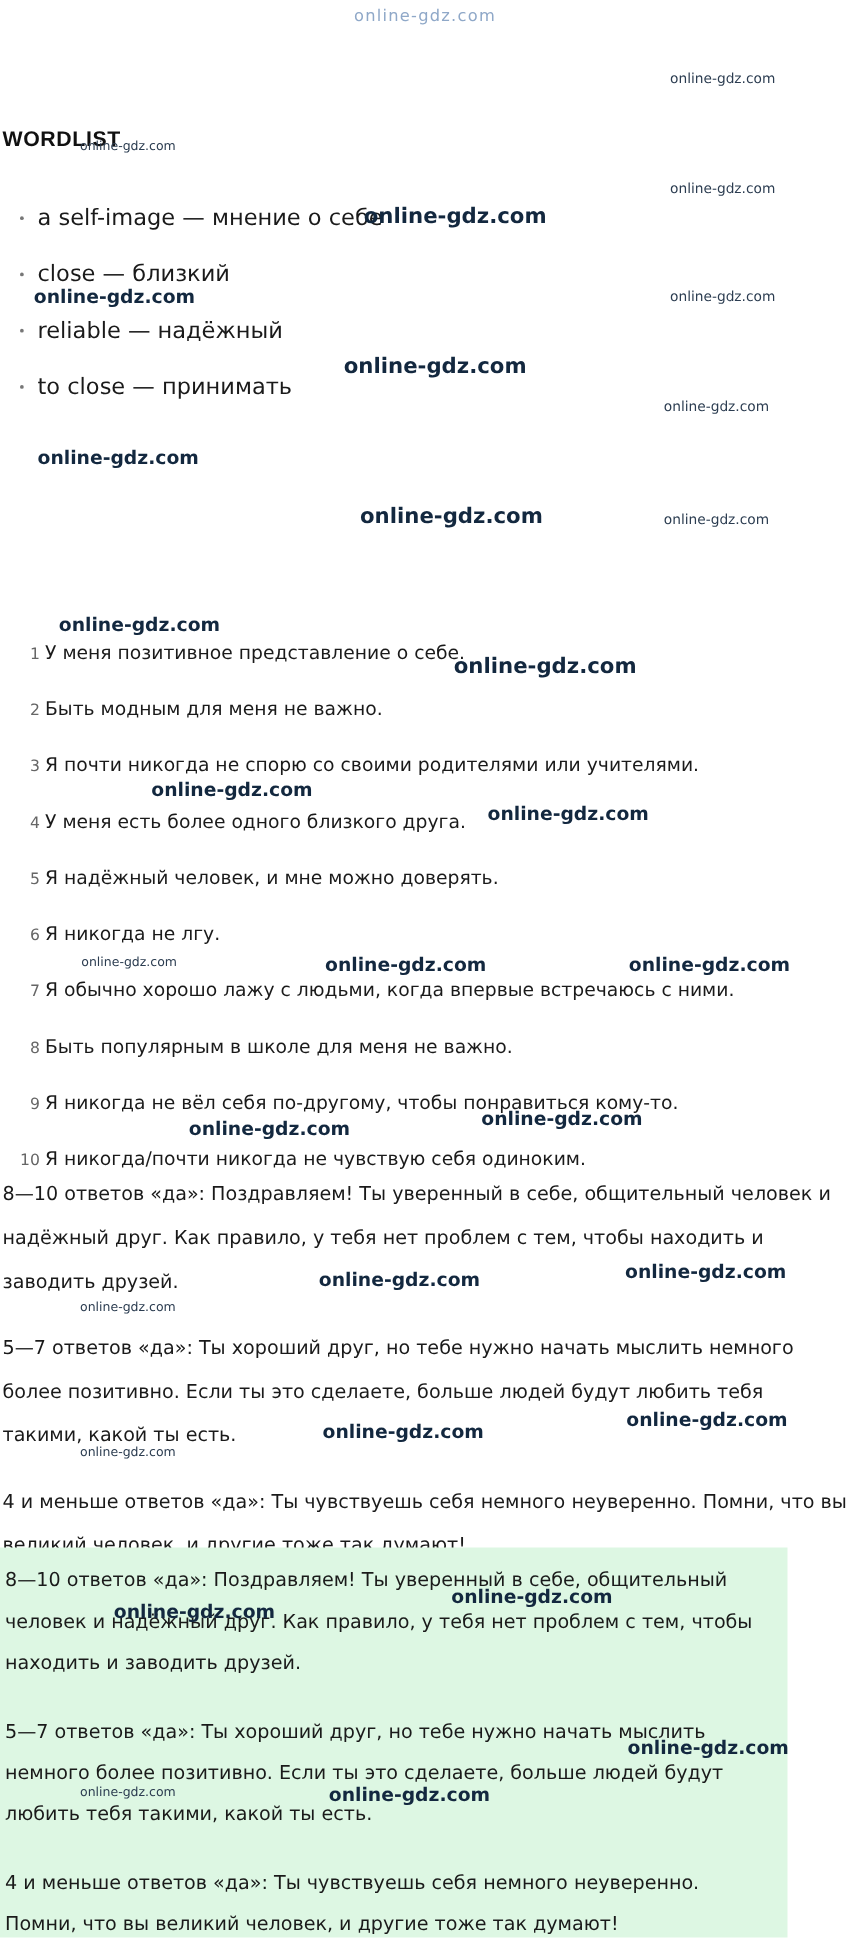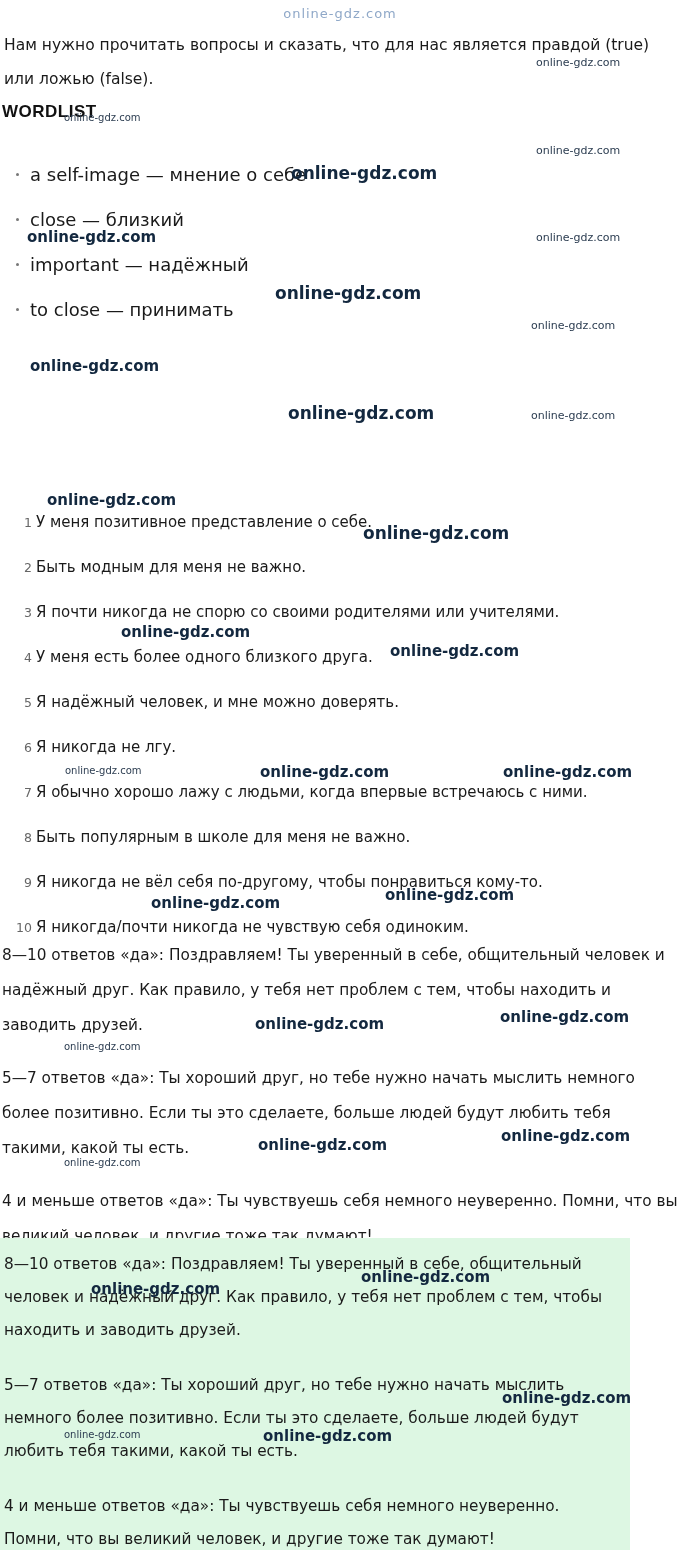--- a/index.html
+++ b/index.html
@@ -149,28 +149,27 @@
   .wm.small { font-size: 11px; color: #2b3c50; }
   .wm.tiny { font-size: 10px; color: #2b3c50; }
 </style>
 </head>
 <body>
 
 <div class="page">
 
   <div class="top-logo">online-gdz.com</div>
 
-  <div class="intro">Нам нужно прочитать вопросы и сказать, что для нас является правдой (true) или ложью (false).</div>
 
   <div class="wordlist-title">WORDLIST</div>
 
   <ul class="wordlist">
     <li>a self-image — мнение о себе</li>
     <li>close — близкий</li>
-    <li>important — надёжный</li>
+    <li>reliable — надёжный</li>
     <li>to close — принимать</li>
   </ul>
 
   <ol class="statements">
     <li>У меня позитивное представление о себе.</li>
     <li>Быть модным для меня не важно.</li>
     <li>Я почти никогда не спорю со своими родителями или учителями.</li>
     <li>У меня есть более одного близкого друга.</li>
     <li>Я надёжный человек, и мне можно доверять.</li>
     <li>Я никогда не лгу.</li>

